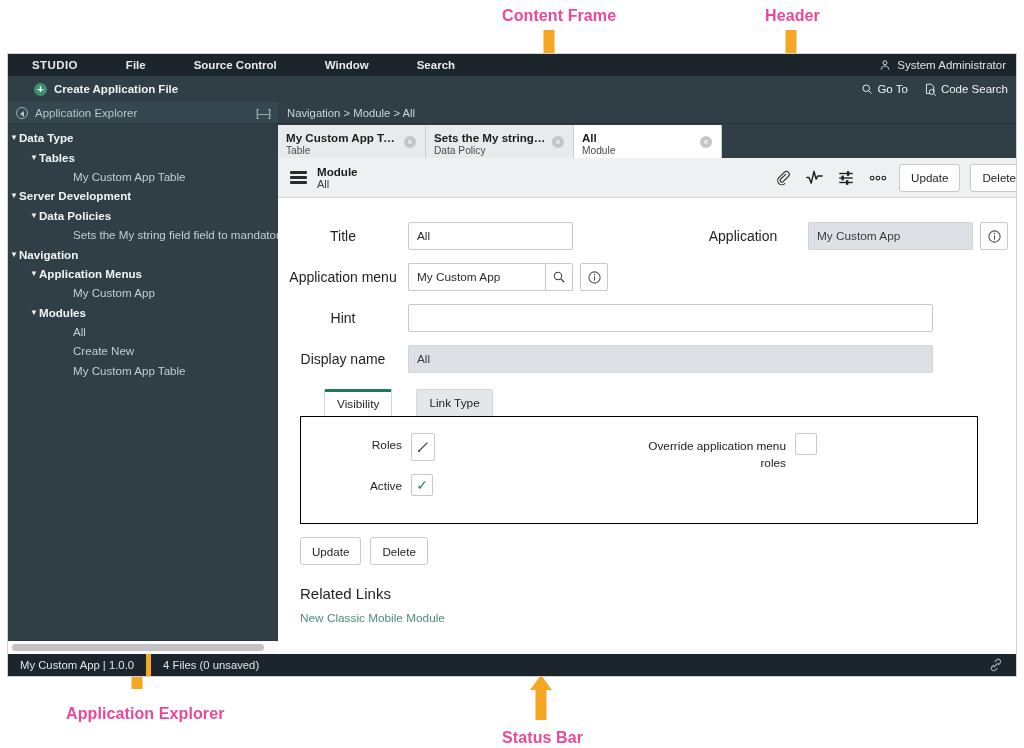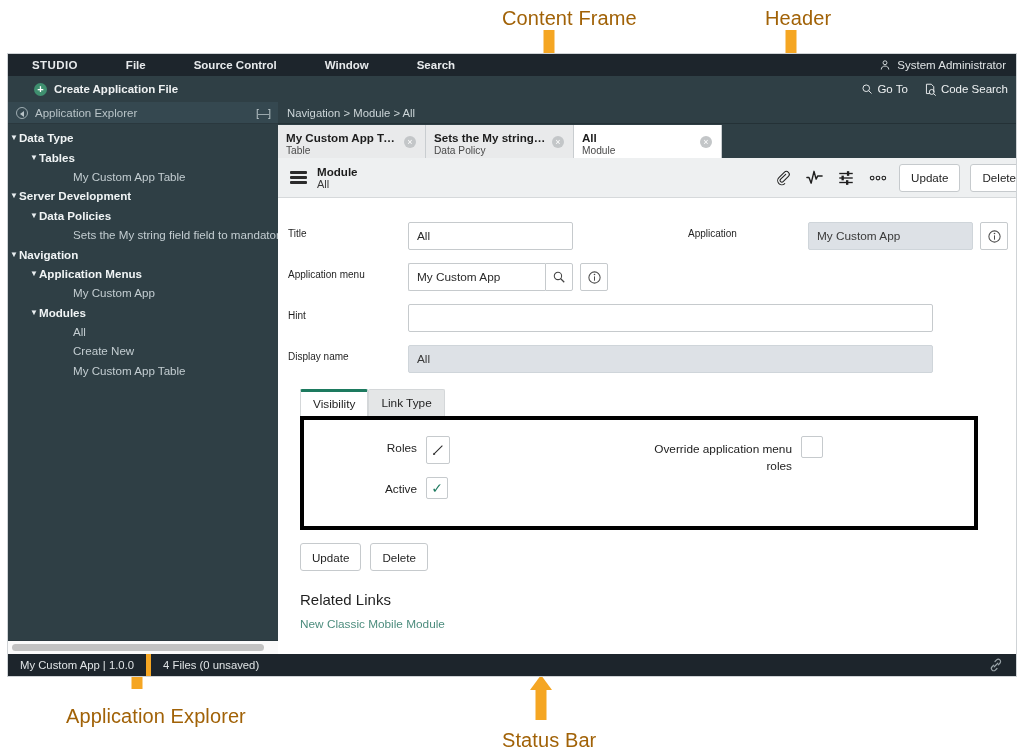--- a/index.html
+++ b/index.html
@@ -9,23 +9,23 @@
     background: #ffffff;
     font-family: "Liberation Sans", sans-serif;
     color: #222;
     overflow: hidden;
     position: relative;
   }
 
   
   .annot-label {
     position: absolute;
-    font-size: 20px;
-    font-weight: 400;
-    color: #a16207;
+    font-size: 16px;
+    font-weight: 700;
+    color: #ec4899;
     white-space: nowrap;
     letter-spacing: .1px;
   }
   .arrow { position: absolute; }
   .arrow .shaft {
     position: absolute; left: 50%; transform: translateX(-50%);
     width: 11px; background: #f5a623;
   }
   .arrow .head {
     position: absolute; left: 50%; transform: translateX(-50%);
@@ -154,21 +154,21 @@
     border: 1px solid #c6cacd; border-radius: 3px;
     font-size: 11.6px; color: #1f1f1f; display: flex; align-items: center;
     font-family: "Liberation Sans", sans-serif;
   }
 
   .scrollarea { flex: 1; position: relative; overflow: hidden; background: #fff; }
 
   .form { padding: 24px 30px 0 10px; }
   .frow { display: flex; margin-bottom: 13px; }
   .fcol { display: flex; align-items: flex-start; }
-  .flabel { font-size: 10px; color: #1f1f1f; text-align: left; padding-top: 6px; flex: none; }
+  .flabel { font-size: 14px; color: #1f1f1f; text-align: center; padding-top: 6px; flex: none; }
   .fctl { margin-left: 10px; display: flex; align-items: flex-start; gap: 7px; }
   .inp {
     height: 28px; border: 1px solid #c6cacd; border-radius: 2px; background: #fff;
     display: flex; align-items: center; padding: 0 8px;
     font-size: 11.8px; color: #2b2b2b;
   }
   .inp.ro { background: #dde1e6; border-color: #cfd5da; color: #3a3a3a; }
   .inp.num { justify-content: flex-end; font-weight: 700; }
   .sqbtn {
     width: 28px; height: 28px; border: 1px solid #c6cacd; border-radius: 2px; background: #fff;
@@ -176,26 +176,26 @@
   }
   .lookup { display: flex; }
   .lookup .inp { border-right: none; border-radius: 2px 0 0 2px; }
   .lookup .mag { border-radius: 0 2px 2px 0; }
 
   
   .sectabs { display: flex; margin: 16px 0 0 12px; }
   .sectab {
     height: 27px; padding: 0 12px; display: flex; align-items: center;
     font-size: 11.8px; color: #1f1f1f; background: #e4e6e7;
-    border: 1px solid #d4d7d9; border-bottom: none; border-radius: 2px 2px 0 0;
+    border: 1px solid #d4d7d9; border-bottom: none; border-radius: 2px 2px 0 0; margin-left: 24px;
   }
   .sectab.active { background: #fff; border-top: 3px solid #1d7a5f; border-color: #d4d7d9; border-top-color: #1d7a5f; }
   .secbody {
-    margin: 0 30px 0 12px; border: 4px solid #000000; background: #fff;
-    min-height: 96px; display: flex; padding: 16px 0 14px 16px;
+    margin: 0 30px 0 12px; border: 1px solid #000000; background: #fff;
+    min-height: 96px; display: flex; padding: 16px 0 14px 4px;
   }
   .sb-left, .sb-right { width: 50%; }
   .chkrow { display: flex; align-items: flex-start; margin-bottom: 13px; }
   .chklabel { font-size: 11.8px; text-align: right; padding-top: 5px; }
   .chkbox {
     width: 22px; height: 22px; border: 1px solid #c6cacd; border-radius: 2px; background: #fff;
     margin-left: 9px; display: flex; align-items: center; justify-content: center;
     color: #1d7a5f; font-size: 14px; flex: none;
   }
   .pencilbox {

